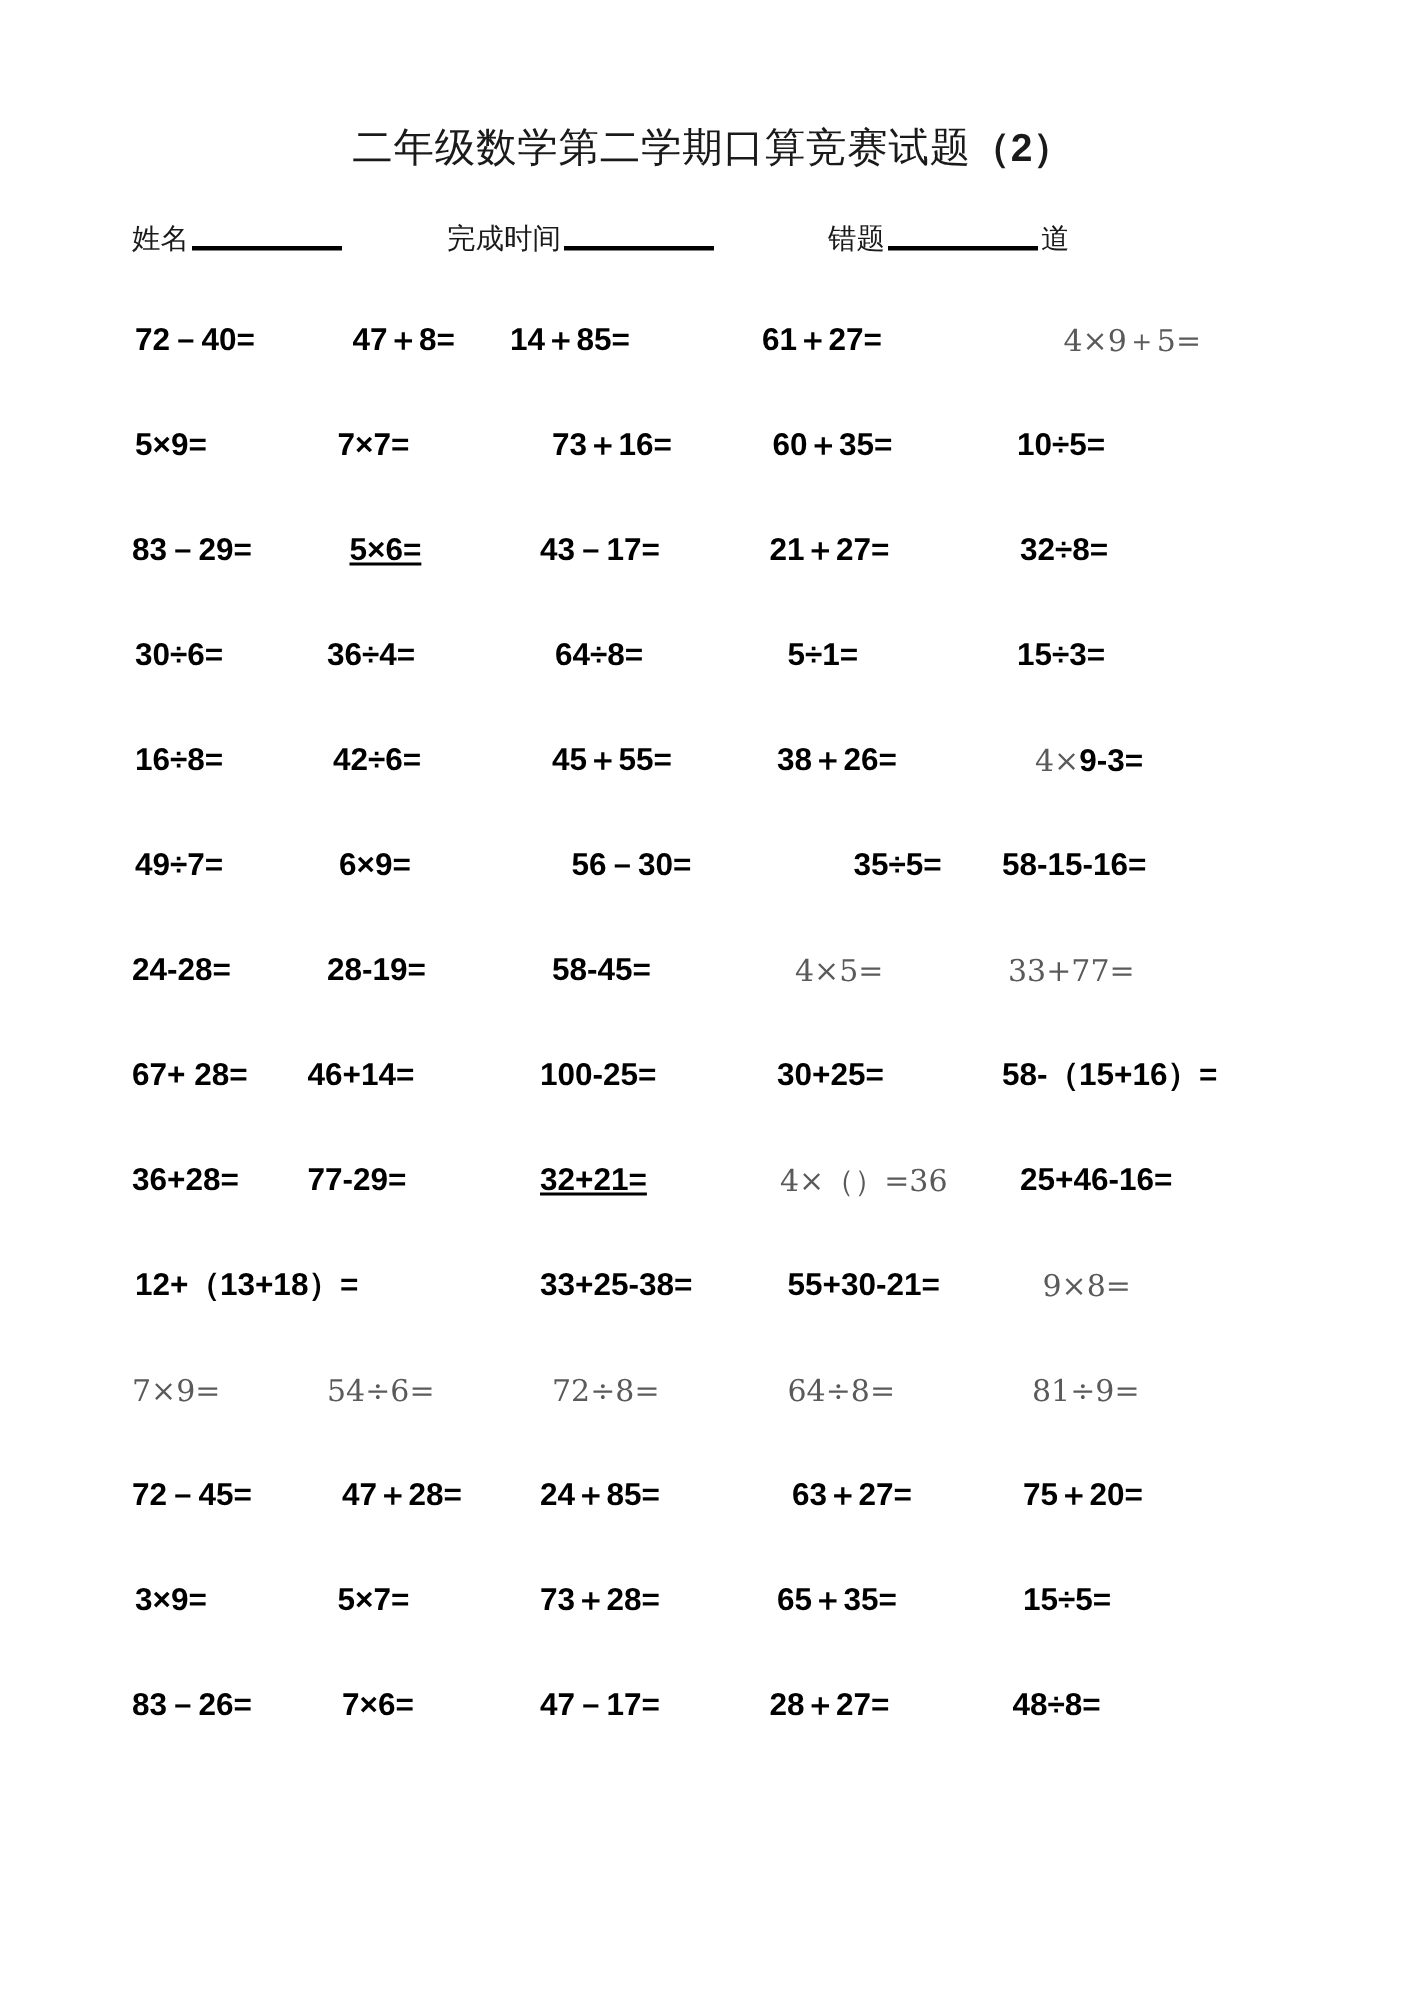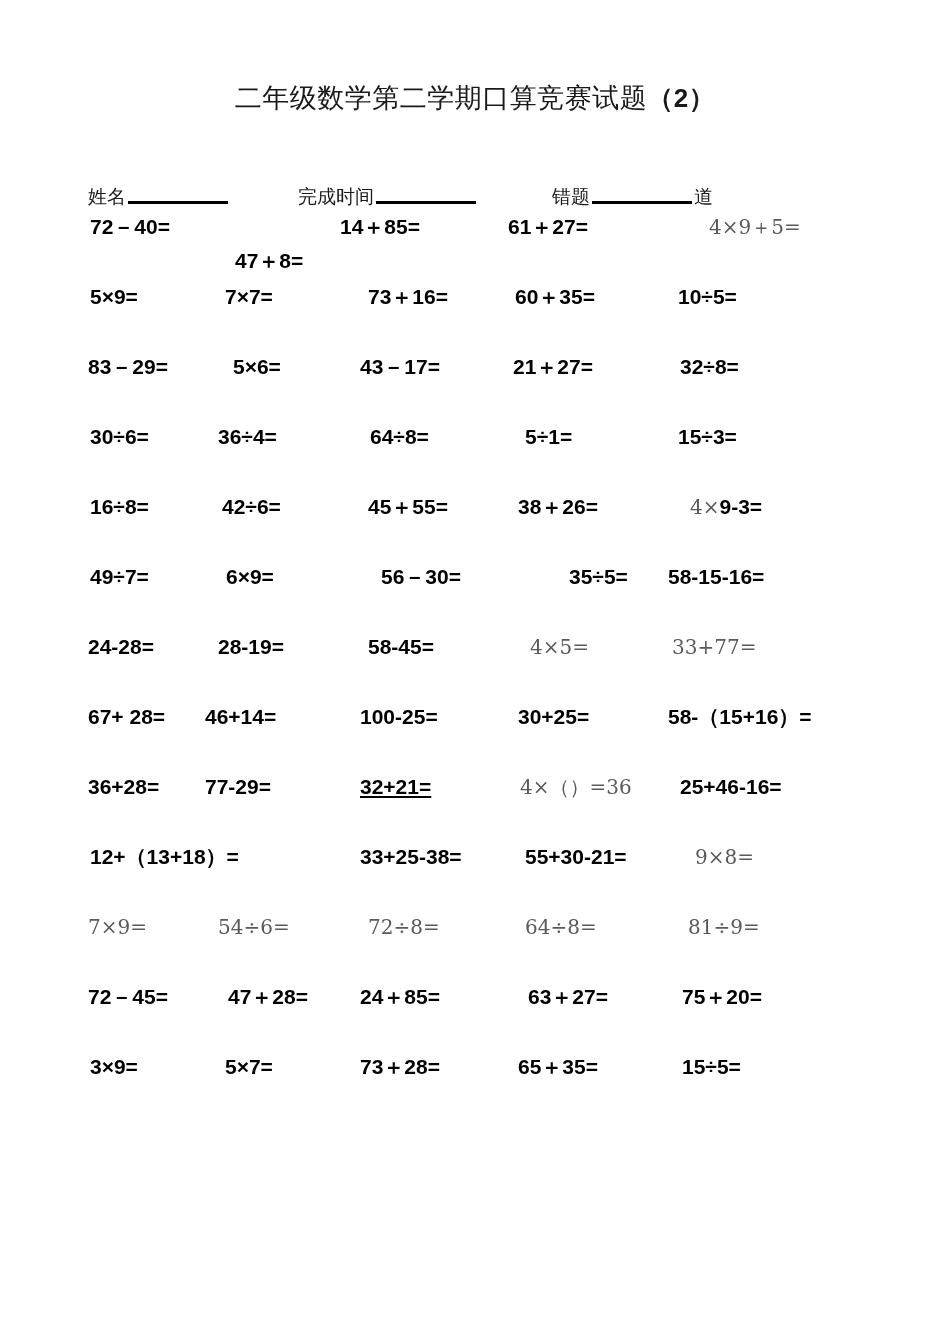--- a/index.html
+++ b/index.html
@@ -48,21 +48,20 @@
   
   .header-row {
     position: absolute;
     top: 150px;
     left: 0;
     width: 950px;
     height: 34px;
     font-family: "DejaVu Serif", "Liberation Serif", serif;
     font-size: 19px;
     color: #1a1a1a;
-    margin-top: 37px;
   }
   .hfield {
     position: absolute;
     display: flex;
     align-items: flex-end;
     white-space: nowrap;
   }
   .hfield .lbl { line-height: 1; }
   .blank-line {
     display: inline-block;
@@ -131,35 +130,35 @@
     <div class="hfield" id="field-wrong">
       <span class="lbl">错题</span>
       <span class="blank-line" style="width:100px"></span>
       <span class="lbl">道</span>
     </div>
   </div>
 
   <div class="problems" id="problems">
       <div class="prow">
         <div class="cell" style="left: 90px;">72－40=</div>
-        <div class="cell" style="left: 235px; margin-top: 34px;">47＋8=</div>
+        <div class="cell" style="left: 235px;">47＋8=</div>
         <div class="cell" style="left: 340px;">14＋85=</div>
         <div class="cell" style="left: 508px; text-align: right;">61＋27=</div>
         <div class="cell light" style="left: 668px; margin-left: 41px;">4×9＋5=</div>
       </div>
       <div class="prow">
         <div class="cell" style="left: 90px;">5×9=</div>
         <div class="cell" style="left: 225px;">7×7=</div>
         <div class="cell" style="left: 368px;">73＋16=</div>
         <div class="cell" style="left: 515px;">60＋35=</div>
         <div class="cell" style="left: 678px; text-align: right;">10÷5=</div>
       </div>
       <div class="prow">
         <div class="cell" style="left: 88px;">83－29=</div>
-        <div class="cell" style="left: 233px;">5×6=</div>
+        <div class="cell" style="left: 233px; text-decoration: underline;">5×6=</div>
         <div class="cell" style="left: 360px;">43－17=</div>
         <div class="cell" style="left: 513px;">21＋27=</div>
         <div class="cell" style="left: 680px;">32÷8=</div>
       </div>
       <div class="prow">
         <div class="cell" style="left: 90px;">30÷6=</div>
         <div class="cell" style="left: 218px;">36÷4=</div>
         <div class="cell" style="left: 370px;">64÷8=</div>
         <div class="cell" style="left: 525px;">5÷1=</div>
         <div class="cell" style="left: 678px;">15÷3=</div>
@@ -219,15 +218,22 @@
         <div class="cell" style="left: 528px;">63＋27=</div>
         <div class="cell" style="left: 682px;">75＋20=</div>
       </div>
       <div class="prow">
         <div class="cell" style="left: 90px;">3×9=</div>
         <div class="cell" style="left: 225px;">5×7=</div>
         <div class="cell" style="left: 360px;">73＋28=</div>
         <div class="cell" style="left: 518px;">65＋35=</div>
         <div class="cell" style="left: 682px;">15÷5=</div>
       </div>
+      <div class="prow">
+        <div class="cell" style="left: 88px;">83－26=</div>
+        <div class="cell" style="left: 228px;">7×6=</div>
+        <div class="cell" style="left: 360px;">47－17=</div>
+        <div class="cell" style="left: 513px;">28＋27=</div>
+        <div class="cell" style="left: 675px;">48÷8=</div>
+      </div>
     </div>
 
 </div>
 
 </body></html>

